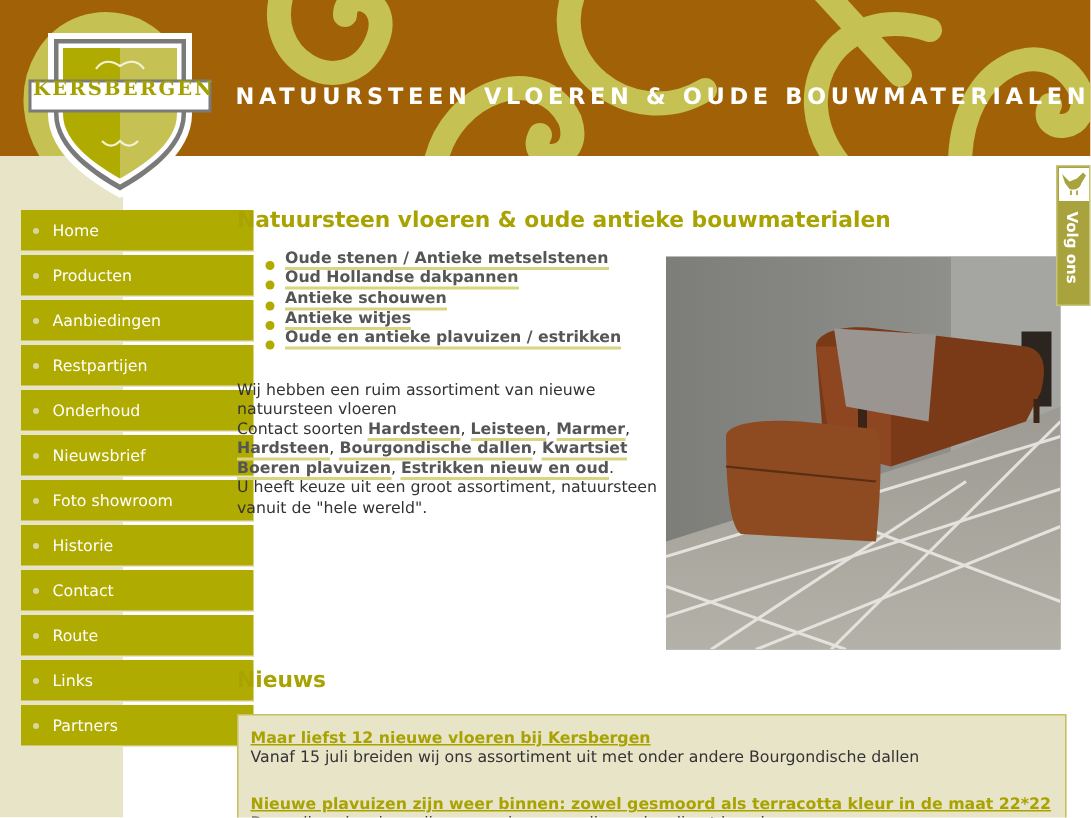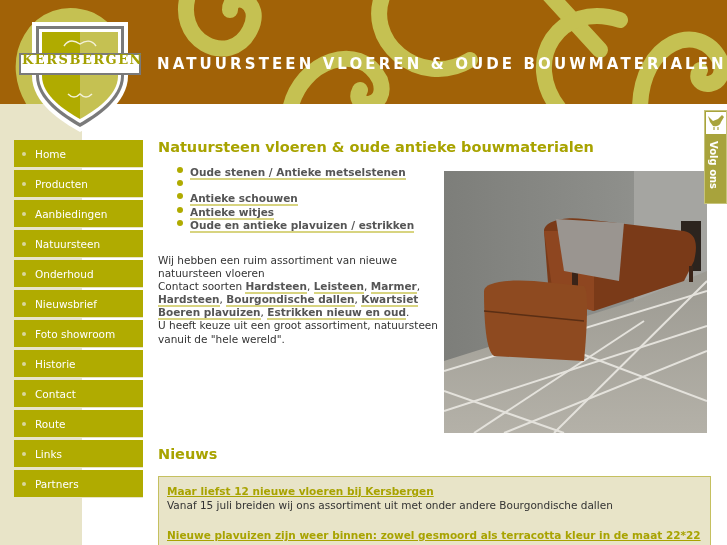--- a/index.html
+++ b/index.html
@@ -12,29 +12,29 @@
   .tagline { position: absolute; left: 157px; top: 55px; color: #ffffff; font-family: "DejaVu Sans", sans-serif; font-weight: bold; font-size: 15px; letter-spacing: 3.1px; white-space: nowrap; }
 
   
   .leftbg { position: absolute; left: 0; top: 104px; width: 82px; height: 441px; background: #e8e4c8; }
 
   
   .logo { position: absolute; left: 18px; top: 18px; width: 124px; height: 116px; }
   .logo-text { position: absolute; left: 22px; top: 52px; width: 120px; text-align: center; font-family: "DejaVu Serif", serif; font-size: 13px; letter-spacing: 1.5px; color: #a3a000; font-weight: bold; }
 
   
-  .nav { position: absolute; left: 14px; top: 140px; width: 129px; }
+  .nav { position: absolute; left: 14px; top: 140px; width: 155px; }
   .nav-item { position: relative; height: 28px; margin-bottom: 2px; background: #b0ab00; border-bottom: 1px solid #e8e4c8; display: flex; align-items: center; cursor: pointer; }
   .nav-item .dot { width: 4px; height: 4px; border-radius: 50%; background: #d9d69a; margin-left: 8px; margin-right: 9px; }
   .nav-item .label { color: #ffffff; font-size: 10.5px; }
 
   
   .main-title { position: absolute; left: 158px; top: 139px; font-size: 14.5px; font-weight: bold; color: #a8a300; white-space: nowrap; }
   .bullets { position: absolute; left: 177px; top: 167px; list-style: none; }
-  .bullets li { height: 13.2px; font-size: 10.5px; display: flex; align-items: flex-start; }
+  .bullets li { height: 13.2px; font-size: 10.5px; display: flex; align-items: flex-end; }
   .bullets li .b { width: 6px; height: 6px; border-radius: 50%; background: #b0ab00; margin-right: 7px; }
   .bullets li a { color: #555555; font-weight: bold; text-decoration: none; border-bottom: 2px solid #d8d480; line-height: 11px; }
 
   .intro { position: absolute; left: 158px; top: 254px; width: 285px; font-size: 10.5px; color: #333333; line-height: 13.1px; }
   .intro a { color: #555555; font-weight: bold; text-decoration: none; border-bottom: 2px solid #d8d480; }
 
   
   .photo { position: absolute; left: 444px; top: 171px; width: 263px; height: 262px; overflow: hidden; background: #8a8a86; }
 
   
@@ -93,21 +93,21 @@
     <div class="nav-item">
         <span class="dot"></span>
         <span class="label">Producten</span>
       </div>
     <div class="nav-item">
         <span class="dot"></span>
         <span class="label">Aanbiedingen</span>
       </div>
     <div class="nav-item">
         <span class="dot"></span>
-        <span class="label">Natuursteen</span>
+        <span class="label">Restpartijen</span>
       </div>
     <div class="nav-item">
         <span class="dot"></span>
         <span class="label">Onderhoud</span>
       </div>
     <div class="nav-item">
         <span class="dot"></span>
         <span class="label">Nieuwsbrief</span>
       </div>
     <div class="nav-item">
@@ -138,20 +138,21 @@
 
   <h1 class="main-title">Natuursteen vloeren &amp; oude antieke bouwmaterialen</h1>
 
   <ul class="bullets">
     <li>
         <span class="b"></span>
         <a href="#">Oude stenen / Antieke metselstenen</a>
       </li>
     <li>
         <span class="b"></span>
+        <a href="#">Oud Hollandse dakpannen</a>
       </li>
     <li>
         <span class="b"></span>
         <a href="#">Antieke schouwen</a>
       </li>
     <li>
         <span class="b"></span>
         <a href="#">Antieke witjes</a>
       </li>
     <li>

